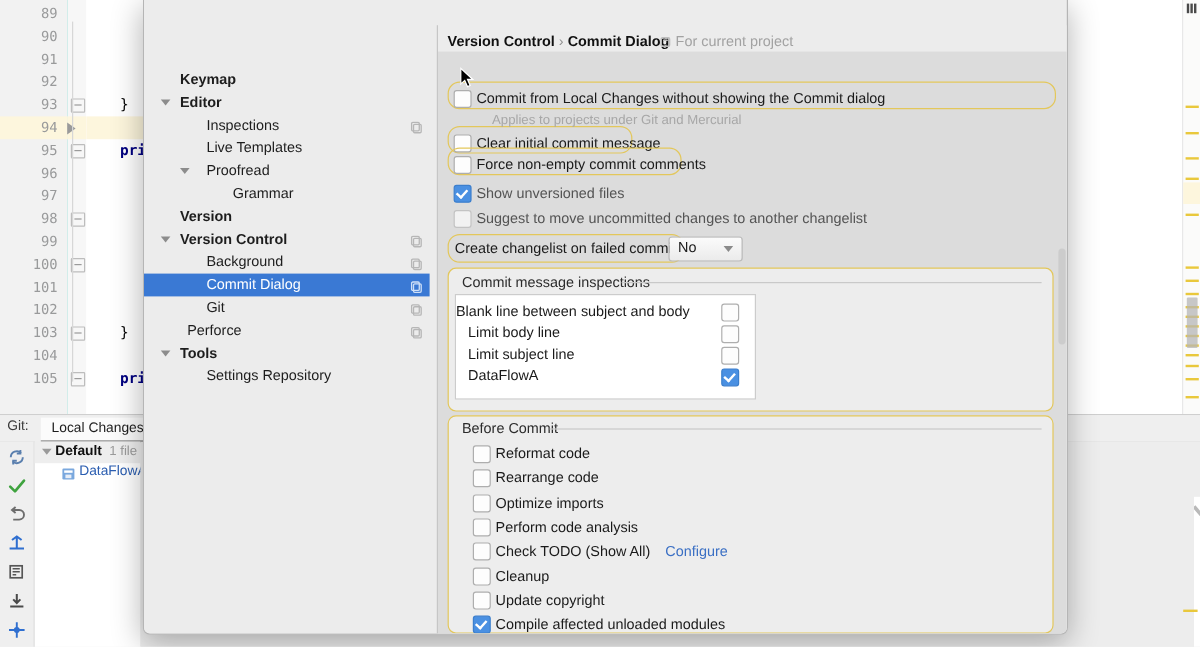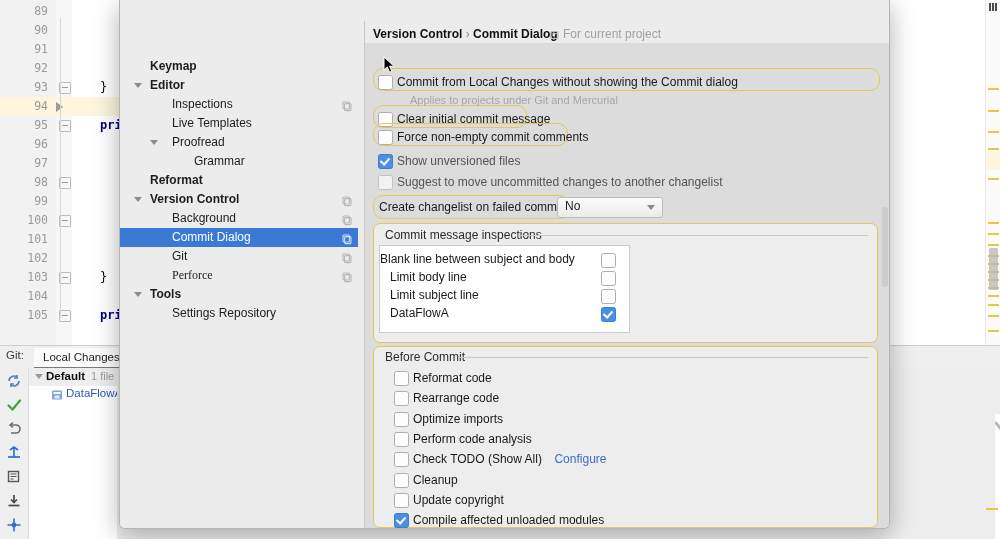--- a/index.html
+++ b/index.html
@@ -108,21 +108,21 @@
   .cbox{position:absolute;left:0;top:1px;width:13px;height:13px;border:1px solid #aeaeae;background:#fdfdfd;border-radius:2.5px;}
   .cbox.on{background:#4a90e2;border-color:#3c7fcd;}
   .cbox.on:after{content:"";position:absolute;left:3.3px;top:1.3px;width:4px;height:7px;
     border:solid #ffffff;border-width:0 2px 2px 0;transform:rotate(42deg);}
   .cbox.dim{border-color:#c3c3c3;background:#f2f2f2;}
   .cblabel{position:absolute;left:19px;top:0;font-size:12px;color:#1a1a1a;white-space:nowrap;line-height:16px;}
   .cblabel.muted{color:#545454;}
   .sublabel{position:absolute;font-size:11px;color:#a7a7a7;white-space:nowrap;}
 
   .fieldlabel{position:absolute;font-size:12px;color:#1a1a1a;white-space:nowrap;}
-  .combo{position:absolute;height:19px;background:linear-gradient(#fbfbfb,#ebebeb);border:1px solid #bcbcbc;border-radius:3px;padding-left:44px;}
+  .combo{position:absolute;height:19px;background:linear-gradient(#fbfbfb,#ebebeb);border:1px solid #bcbcbc;border-radius:3px;}
   .combo-val{position:absolute;left:7px;top:1px;font-size:12px;color:#1a1a1a;}
   .combo-arr{position:absolute;right:7px;top:7px;width:0;height:0;border-left:4px solid transparent;border-right:4px solid transparent;border-top:5px solid #8a8a8a;}
 
   .grouptitle{position:absolute;font-size:12px;color:#2b2b2b;background:#ededed;padding:0 4px;white-space:nowrap;}
   .grouprule{position:absolute;height:1px;background:#c9c9c9;}
 
   .inner-list{position:absolute;background:#ffffff;border:1px solid #cccccc;}
   .ilrow{position:absolute;height:17px;font-size:12px;color:#1a1a1a;white-space:nowrap;line-height:17px;}
   .ilbox{position:absolute;width:13px;height:13px;border:1px solid #aeaeae;background:#fdfdfd;border-radius:2.5px;}
   .ilbox.on{background:#4a90e2;border-color:#3c7fcd;}
@@ -322,21 +322,21 @@
             <span class="tlabel" style="position: absolute; left: 52px; top: 0px;">Live Templates</span>
           </div>
           <div class="tnode" style="top: 76px; left: 0px;">
             <span class="tarrow" style="left: 30px; top: 7px;"></span>
             <span class="tlabel" style="position: absolute; left: 52px; top: 0px;">Proofread</span>
           </div>
           <div class="tnode" style="top: 95px; left: 0px;">
             <span class="tlabel" style="position: absolute; left: 74px; top: 0px;">Grammar</span>
           </div>
           <div class="tnode bold" style="top: 114px; left: 0px;">
-            <span class="tlabel" style="position: absolute; left: 30px; top: 0px;">Reformat</span>
+            <span class="tlabel" style="position: absolute; left: 30px; top: 0px;">Version</span>
           </div>
           <div class="tnode bold" style="top: 133px; left: 0px;">
             <span class="tarrow" style="left: 14px; top: 7px;"></span>
             <span class="tlabel" style="position: absolute; left: 30px; top: 0px;">Version Control</span>
             <span class="tcopy" style="left: 222px; top: 4px;"><svg viewBox="0 0 11 11" width="11" height="11">
                 <rect x="2.6" y="2.6" width="6.4" height="7" rx="1" fill="none" stroke="#b6b6b6" stroke-width="1.1"></rect>
                 <rect x="1" y="1" width="6.4" height="7" rx="1" fill="none" stroke="#b6b6b6" stroke-width="1.1"></rect>
               </svg></span>
           </div>
           <div class="tnode" style="top: 152px; left: 0px;">
@@ -354,21 +354,21 @@
               </svg></span>
           </div>
           <div class="tnode" style="top: 190px; left: 0px;">
             <span class="tlabel" style="position: absolute; left: 52px; top: 0px;">Git</span>
             <span class="tcopy" style="left: 222px; top: 4px;"><svg viewBox="0 0 11 11" width="11" height="11">
                 <rect x="2.6" y="2.6" width="6.4" height="7" rx="1" fill="none" stroke="#b6b6b6" stroke-width="1.1"></rect>
                 <rect x="1" y="1" width="6.4" height="7" rx="1" fill="none" stroke="#b6b6b6" stroke-width="1.1"></rect>
               </svg></span>
           </div>
           <div class="tnode" style="top: 209px; left: 0px;">
-            <span class="tlabel" style="position: absolute; left: 52px; top: 0px; font-family: Liberation Serif, serif;">Perforce</span>
+            <span class="tlabel" style="position: absolute; left: 36px; top: 0px;">Perforce</span>
             <span class="tcopy" style="left: 222px; top: 4px;"><svg viewBox="0 0 11 11" width="11" height="11">
                 <rect x="2.6" y="2.6" width="6.4" height="7" rx="1" fill="none" stroke="#b6b6b6" stroke-width="1.1"></rect>
                 <rect x="1" y="1" width="6.4" height="7" rx="1" fill="none" stroke="#b6b6b6" stroke-width="1.1"></rect>
               </svg></span>
           </div>
           <div class="tnode bold" style="top: 228px; left: 0px;">
             <span class="tarrow" style="left: 14px; top: 7px;"></span>
             <span class="tlabel" style="position: absolute; left: 30px; top: 0px;">Tools</span>
           </div>
           <div class="tnode" style="top: 247px; left: 0px;">

